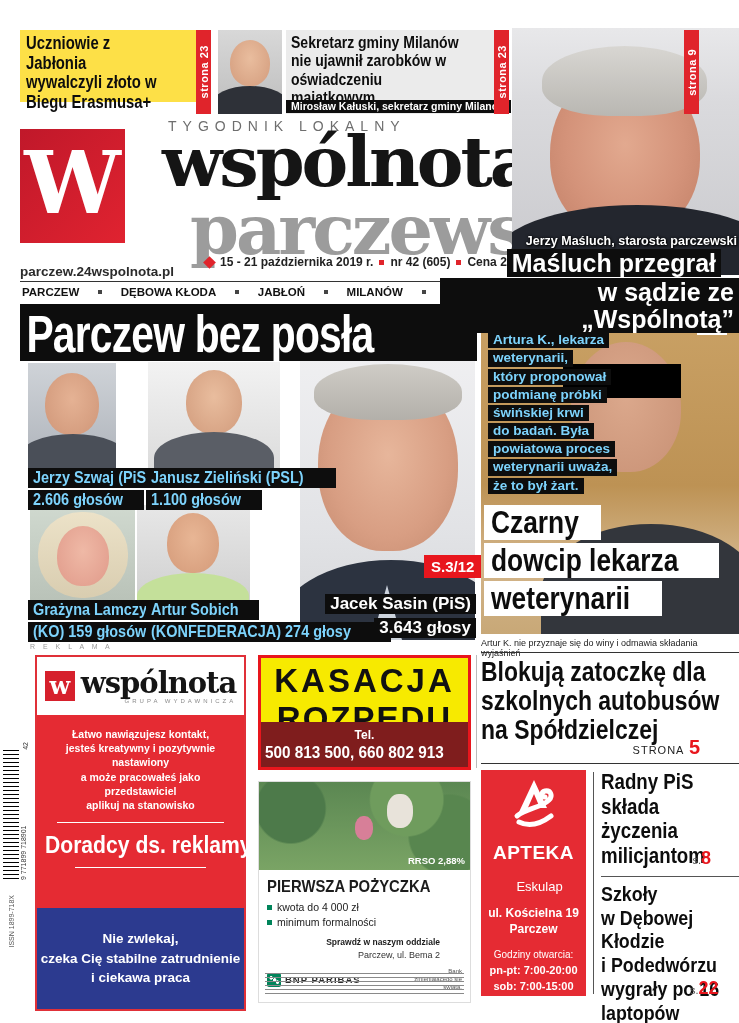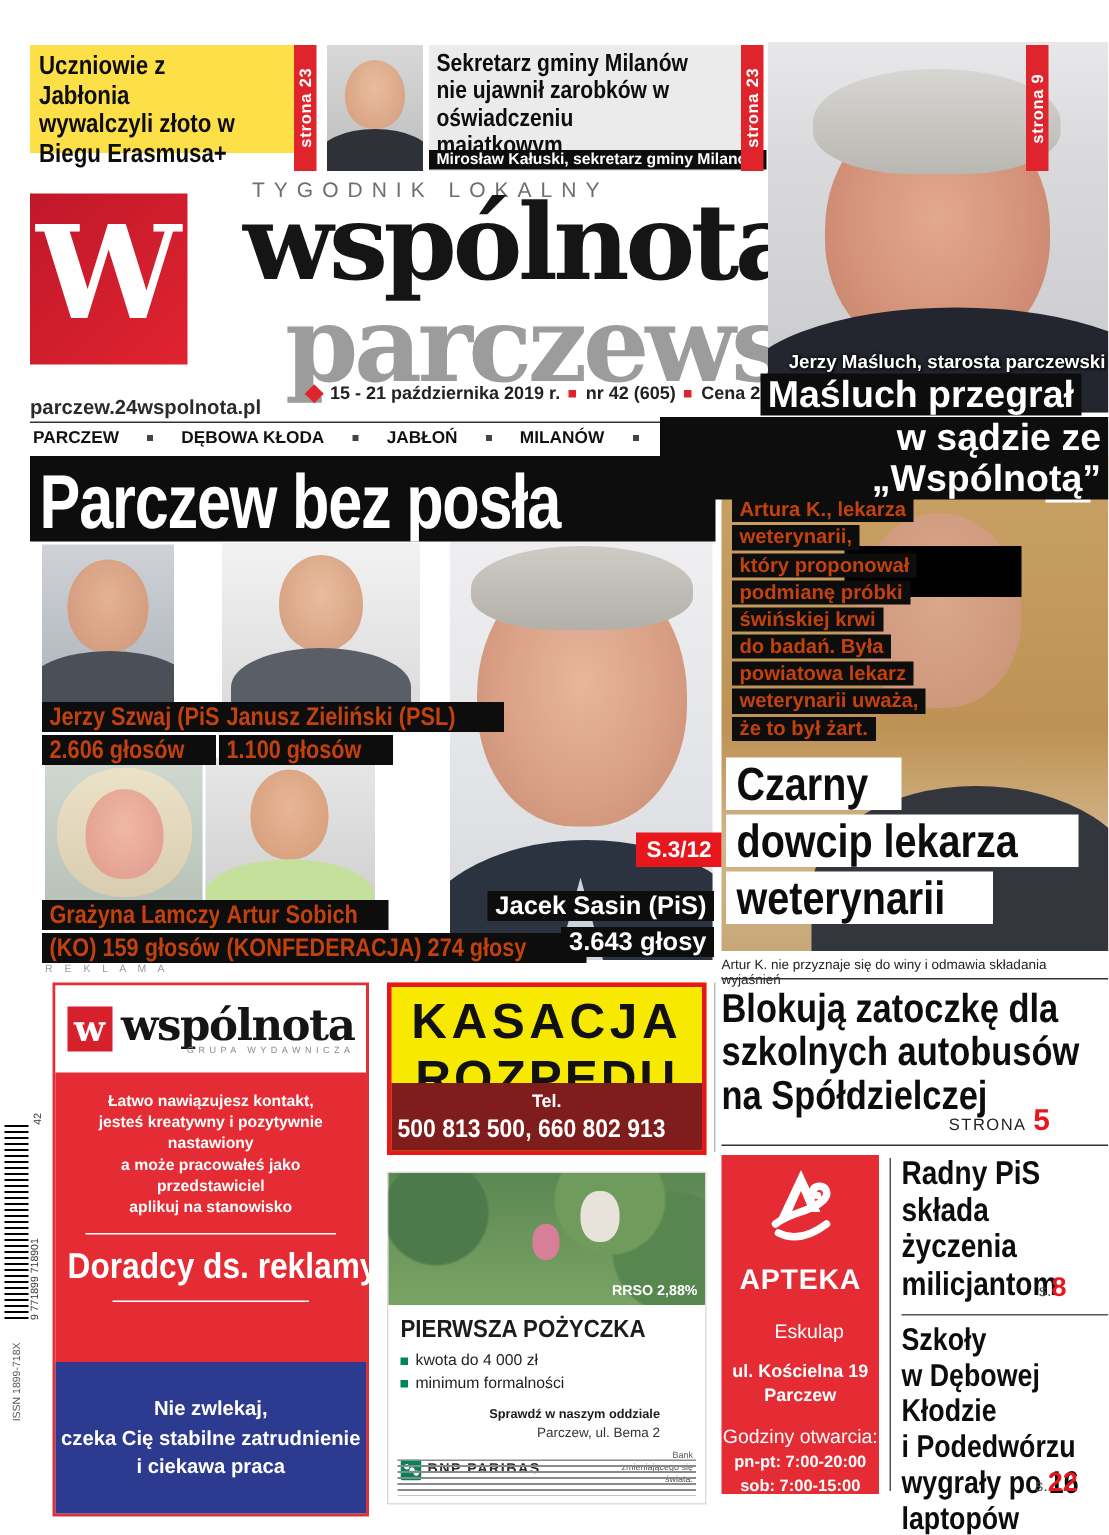--- a/index.html
+++ b/index.html
@@ -6,21 +6,21 @@
   #page{position:relative;width:739px;height:1023px;background:#fff;overflow:hidden;
         font-family:"Liberation Sans",sans-serif;color:#111;}
   .abs{position:absolute;}
   .cx{display:inline-block;transform:scaleX(.85);transform-origin:0 0;white-space:nowrap;}
   .cxblock{transform:scaleX(.85);transform-origin:0 0;width:117%;}
   .pre{white-space:pre-line;}
   
   .tab{width:15px;background:#e0242b;color:#fff;font-weight:bold;font-size:11px;display:flex;align-items:center;justify-content:center;}
   .tab span{writing-mode:vertical-rl;transform:rotate(180deg);letter-spacing:.5px;}
   
-  .kline{display:table;background:#0d0d0d;color:#c2410c;font-weight:bold;padding:1px 5px;margin:2px 0;line-height:1.05;}
+  .kline{display:table;background:#0d0d0d;color:#7dd3fc;font-weight:bold;padding:1px 5px;margin:2px 0;line-height:1.05;}
   .kline-r{display:inline-block;background:#0d0d0d;color:#fff;font-weight:bold;padding:1px 5px;margin:2px 0;line-height:1.05;}
   
   .wline{display:table;background:#fff;color:#0d0d0d;font-weight:bold;padding:2px 7px;margin:3px 0;line-height:1.0;}
   .teaser-hl{font-weight:bold;line-height:1.12;color:#0d0d0d;}
   .rule{background:#333;}
   .grayrule{background:#bbb;}
   .portrait{overflow:hidden;}
   .face{position:absolute;border-radius:50% 50% 46% 46%;}
   .suit{position:absolute;border-radius:50% 50% 0 0;}
   .serif{font-family:"DejaVu Serif","Liberation Serif",serif;}
@@ -173,21 +173,21 @@
     <div class="abs" style="left:82px;top:60px;width:118px;height:34px;background:#000;"></div>
   </div>
   <div class="abs" style="left:488px;top:312px;font-size:13.5px;z-index:2;">
     <span class="kline">Ruszył proces</span>
     <span class="kline">Artura K., lekarza</span>
     <span class="kline">weterynarii,</span>
     <span class="kline">który proponował</span>
     <span class="kline">podmianę próbki</span>
     <span class="kline">świńskiej krwi</span>
     <span class="kline">do badań. Była</span>
-    <span class="kline">powiatowa lekarz</span>
+    <span class="kline">powiatowa proces</span>
     <span class="kline">weterynarii uważa,</span>
     <span class="kline">że to był żart.</span>
   </div>
   <div class="abs" style="left:697px;top:312px;background:#fff;padding:1px 6px 2px;z-index:2;">
     <span style="font-size:11px;color:#333;">s.</span><span style="font-size:17px;font-weight:bold;color:#e8161d;">9</span>
   </div>
   <div class="abs" style="left:484px;top:502px;z-index:2;font-size:31px;">
     <span class="wline">
         <span class="cx">Czarny</span>
       </span>
@@ -215,21 +215,21 @@
   <div class="abs" style="left:481px;top:770px;width:105px;height:226px;background:#e52b33;color:#fff;text-align:center;box-sizing:border-box;padding-top:8px;">
     <svg width="54" height="60" viewBox="0 0 54 60">
       <path d="M27 2 L40 30 L33 30 L27 16 L19 34 L12 34 Z" fill="#fff"></path>
       <path d="M10 38 C20 30 34 30 42 22 C46 18 44 12 38 13 C34 14 34 19 38 19" fill="none" stroke="#fff" stroke-width="5" stroke-linecap="round"></path>
       <path d="M12 44 C24 50 36 44 44 38" fill="none" stroke="#fff" stroke-width="5" stroke-linecap="round"></path>
     </svg>
     <div style="font-size:19px;font-weight:bold;letter-spacing:.5px;">APTEKA</div>
     <div style="font-size:13px;margin-top:15px;padding-left:12px;">Eskulap</div>
     <div class="pre" style="font-size:12px;font-weight:bold;margin-top:12px;line-height:1.3;">ul. Kościelna 19
 Parczew</div>
-    <div style="font-size:13px;margin-top:12px;">Godziny otwarcia:</div>
+    <div style="font-size:10px;margin-top:12px;">Godziny otwarcia:</div>
     <div class="pre" style="font-size:11px;font-weight:bold;margin-top:3px;line-height:1.4;">pn-pt: 7:00-20:00
 sob: 7:00-15:00</div>
   </div>
 
   <div class="abs rule" style="left:593px;top:772px;width:1px;height:222px;background:#555;"></div>
   <div class="abs" style="left:601px;top:770px;width:138px;">
     <div class="cxblock pre" style="font-size:22px;font-weight:bold;line-height:1.12;color:#0d0d0d;">Radny PiS
 składa
 życzenia
 milicjantom</div>

